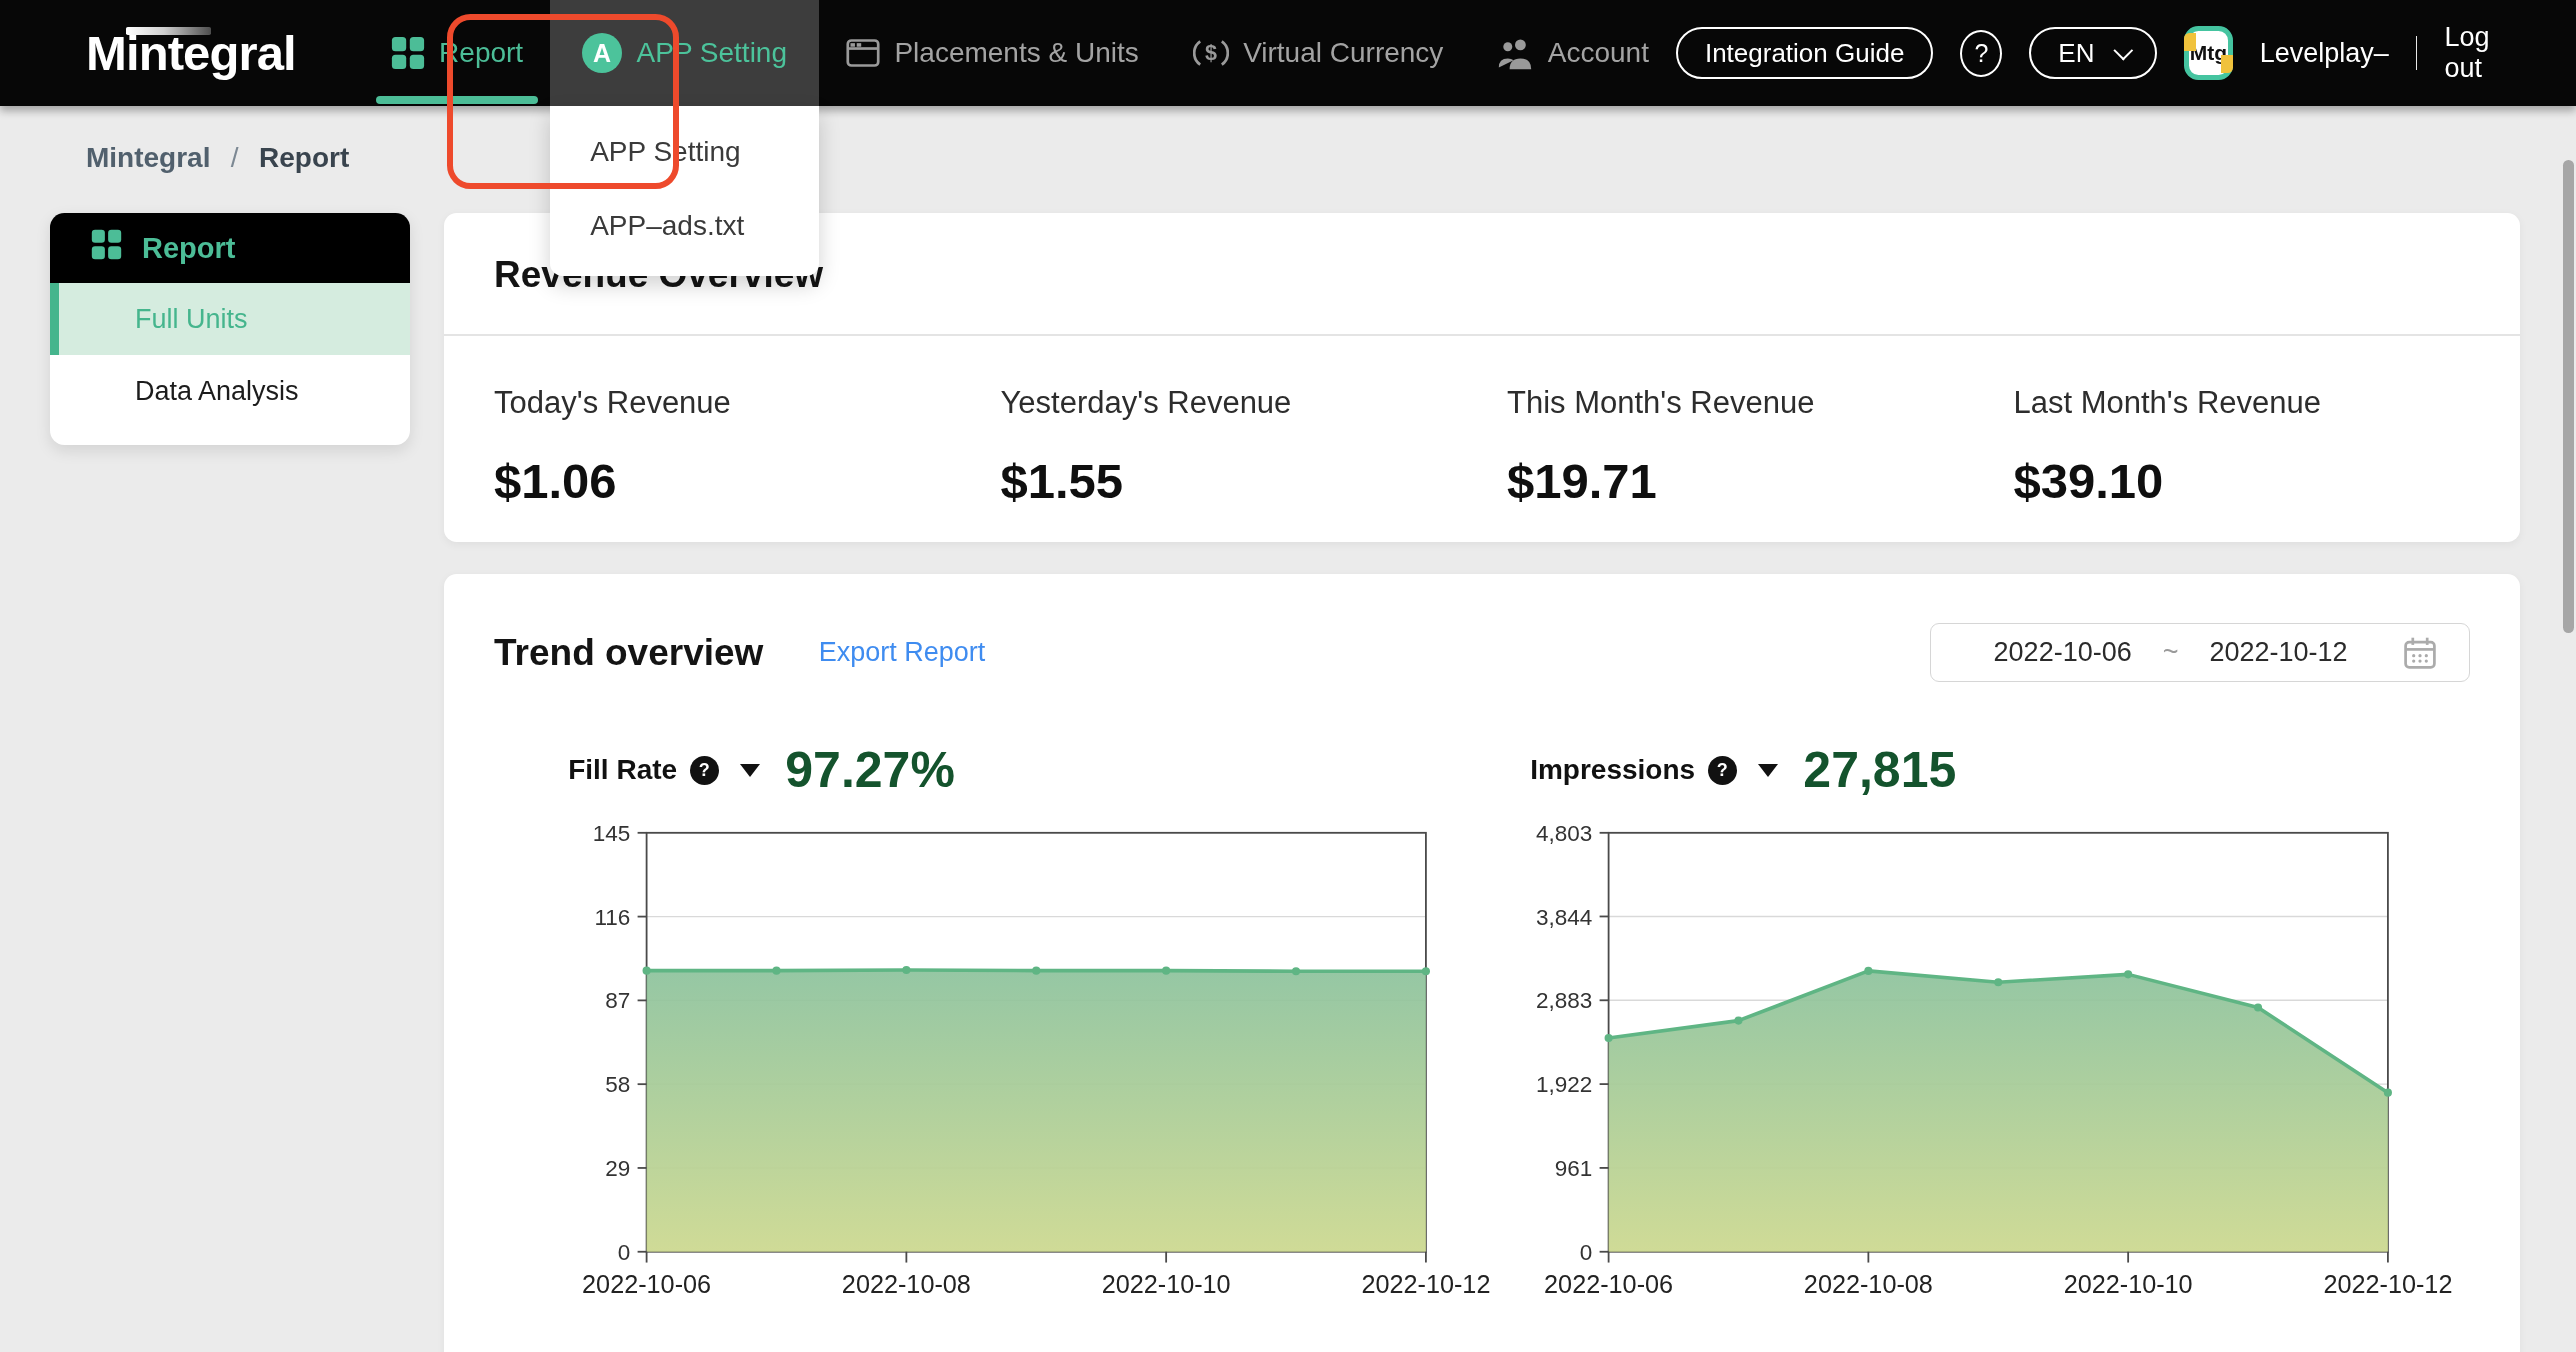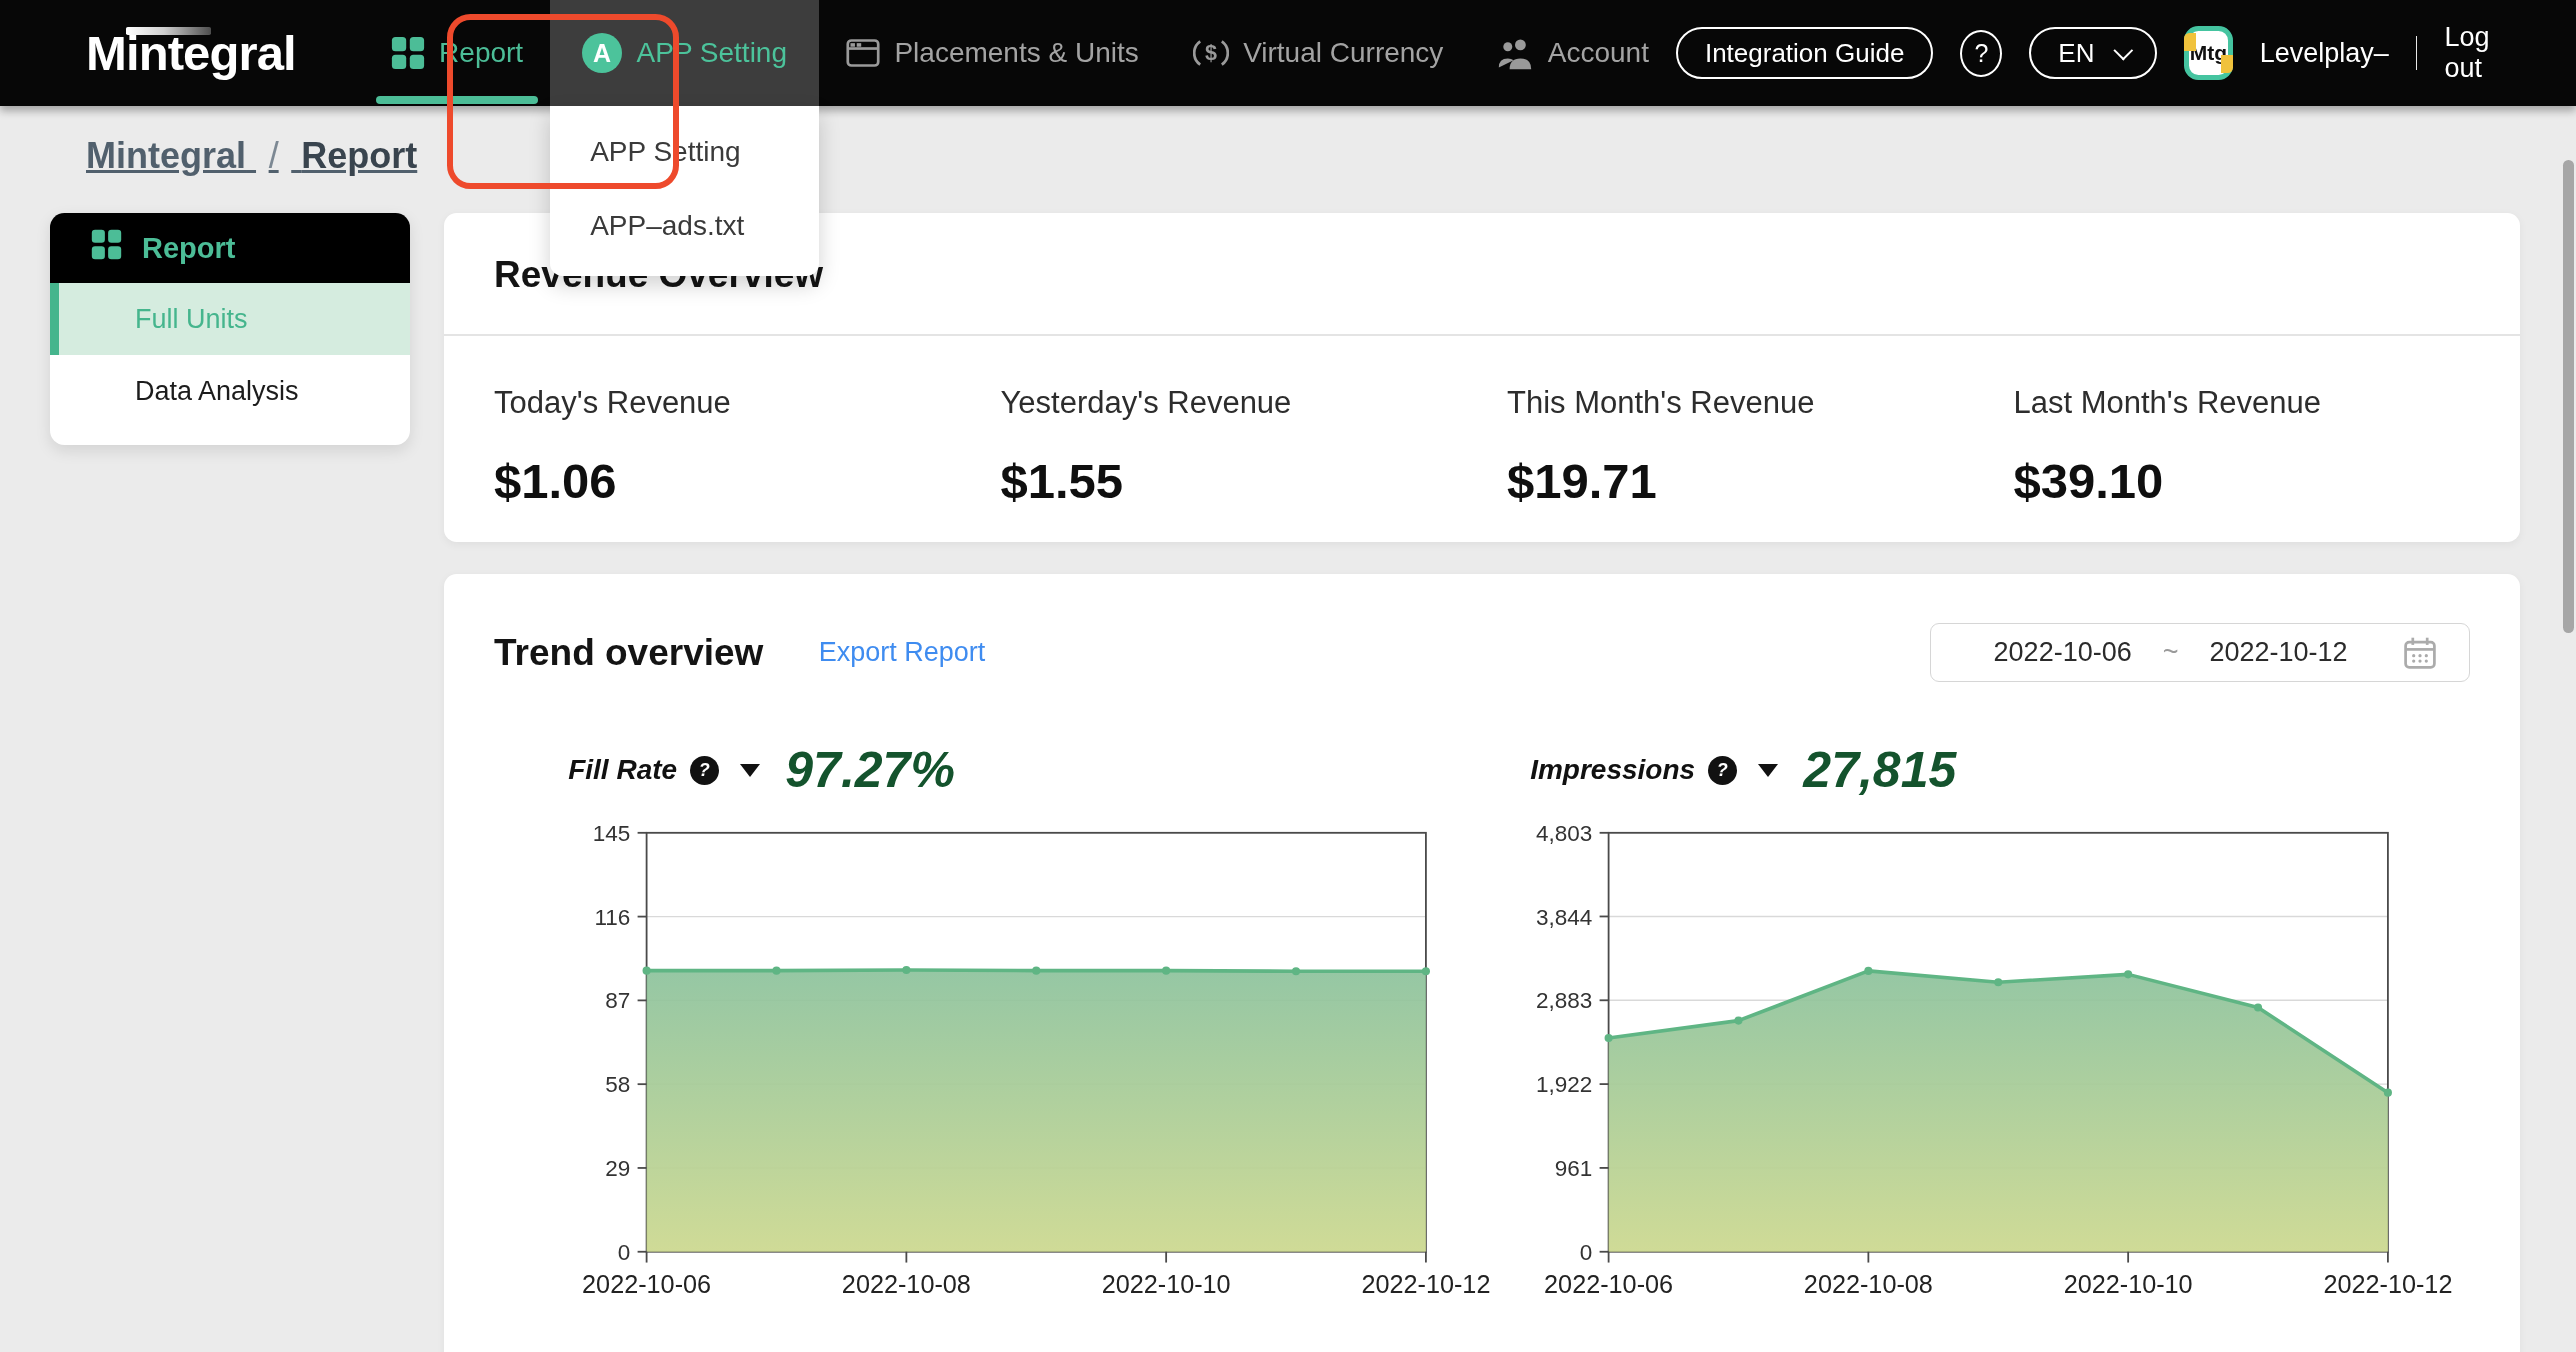--- a/index.html
+++ b/index.html
@@ -66,21 +66,21 @@
   .vdiv { width:1.8px; height:34px; background:#e8e8e8; }
   .logout { font-size:27px; cursor:pointer; }
 
   
   .annotation {
     position:absolute; left:447px; top:13.5px; width:232px; height:175px;
     border:6.3px solid #ee4a2c; border-radius:23.4px; z-index:30; pointer-events:none;
   }
 
   
-  .breadcrumb { position:absolute; left:86px; top:135px; font-size:36px; color:#51606d; font-weight:600;text-decoration:underline; }
+  .breadcrumb { position:absolute; left:86px; top:142px; font-size:28px; color:#51606d; font-weight:600; }
   .breadcrumb .sep { margin:0 12.6px; color:#7c8893; font-weight:400; }
   .breadcrumb .cur { color:#39444e; }
 
   
   .sidebar {
     position:absolute; left:50px; top:213px; width:360px; background:#fff;
     border-radius:14.4px; overflow:hidden; box-shadow:0 5.4px 14.4px rgba(0,0,0,.10); z-index:5;
   }
   .sb-header { height:70px; background:#000; display:flex; align-items:center; gap:20px; padding-left:41px; }
   .sb-header span { color:#4cbd97; font-size:29px; font-weight:600; }
@@ -106,21 +106,21 @@
   .date-range {
     margin-left:auto; align-self:center; display:flex; align-items:center; gap:31px;
     border:1.8px solid #d6d6d6; border-radius:9px; height:59px; padding:0 31px 0 63px;
     font-size:27px; color:#2b2b2b; cursor:pointer;
   }
   .date-range .tilde { color:#9a9a9a; }
   .date-range svg { margin-left:23.4px; }
 
   .charts { display:flex; gap:25px; padding-left:117px; margin-top:59px; }
   .chart-block { width:937px; }
-  .metric-row { display:flex; align-items:center; margin:0 0 23.4px 7.2px;font-style:italic; }
+  .metric-row { display:flex; align-items:center; margin:0 0 23.4px 7.2px; }
   .metric-label { font-size:28px; font-weight:700; color:#111; }
   .q-icon {
     width:29px; height:29px; margin-left:12.6px; border-radius:50%; background:#111; color:#fff;
     font-size:18px; font-weight:700; display:flex; align-items:center; justify-content:center; cursor:pointer;
   }
   .caret { width:0; height:0; border-left:10.8px solid transparent; border-right:10.8px solid transparent; border-top:13.5px solid #111; margin:0 16px 0 21.6px; cursor:pointer; }
   .metric-value { font-size:50px; font-weight:700; color:#14532d; margin-left:9px; }
 
   
   .scroll-thumb { position:absolute; right:1.8px; top:160px; width:10.8px; height:473px; border-radius:5.4px; background:#a6a6a6; z-index:40; cursor:pointer; }

